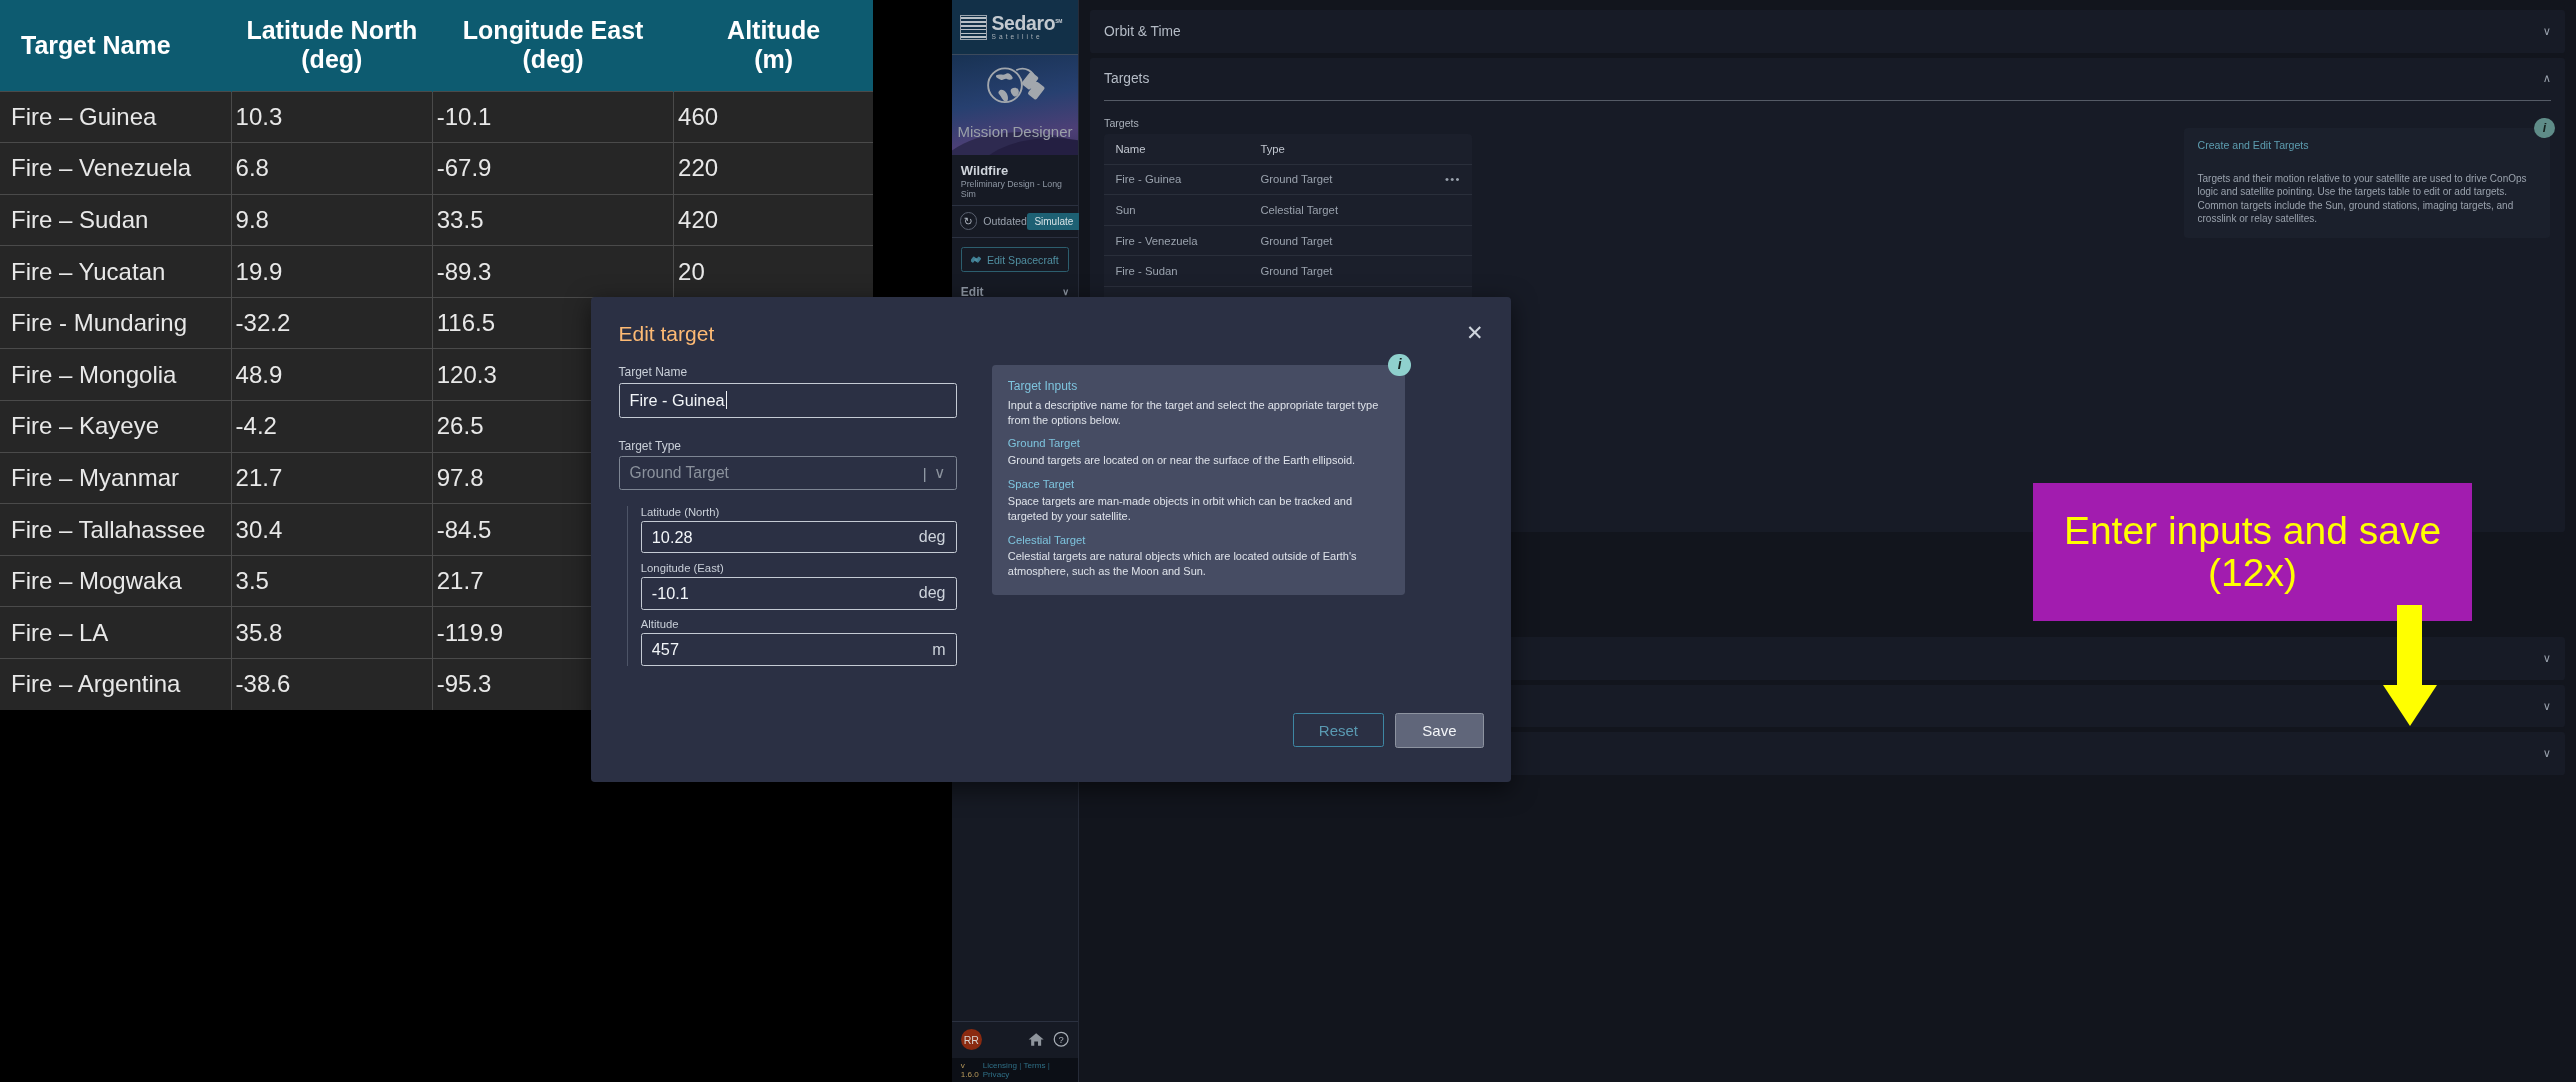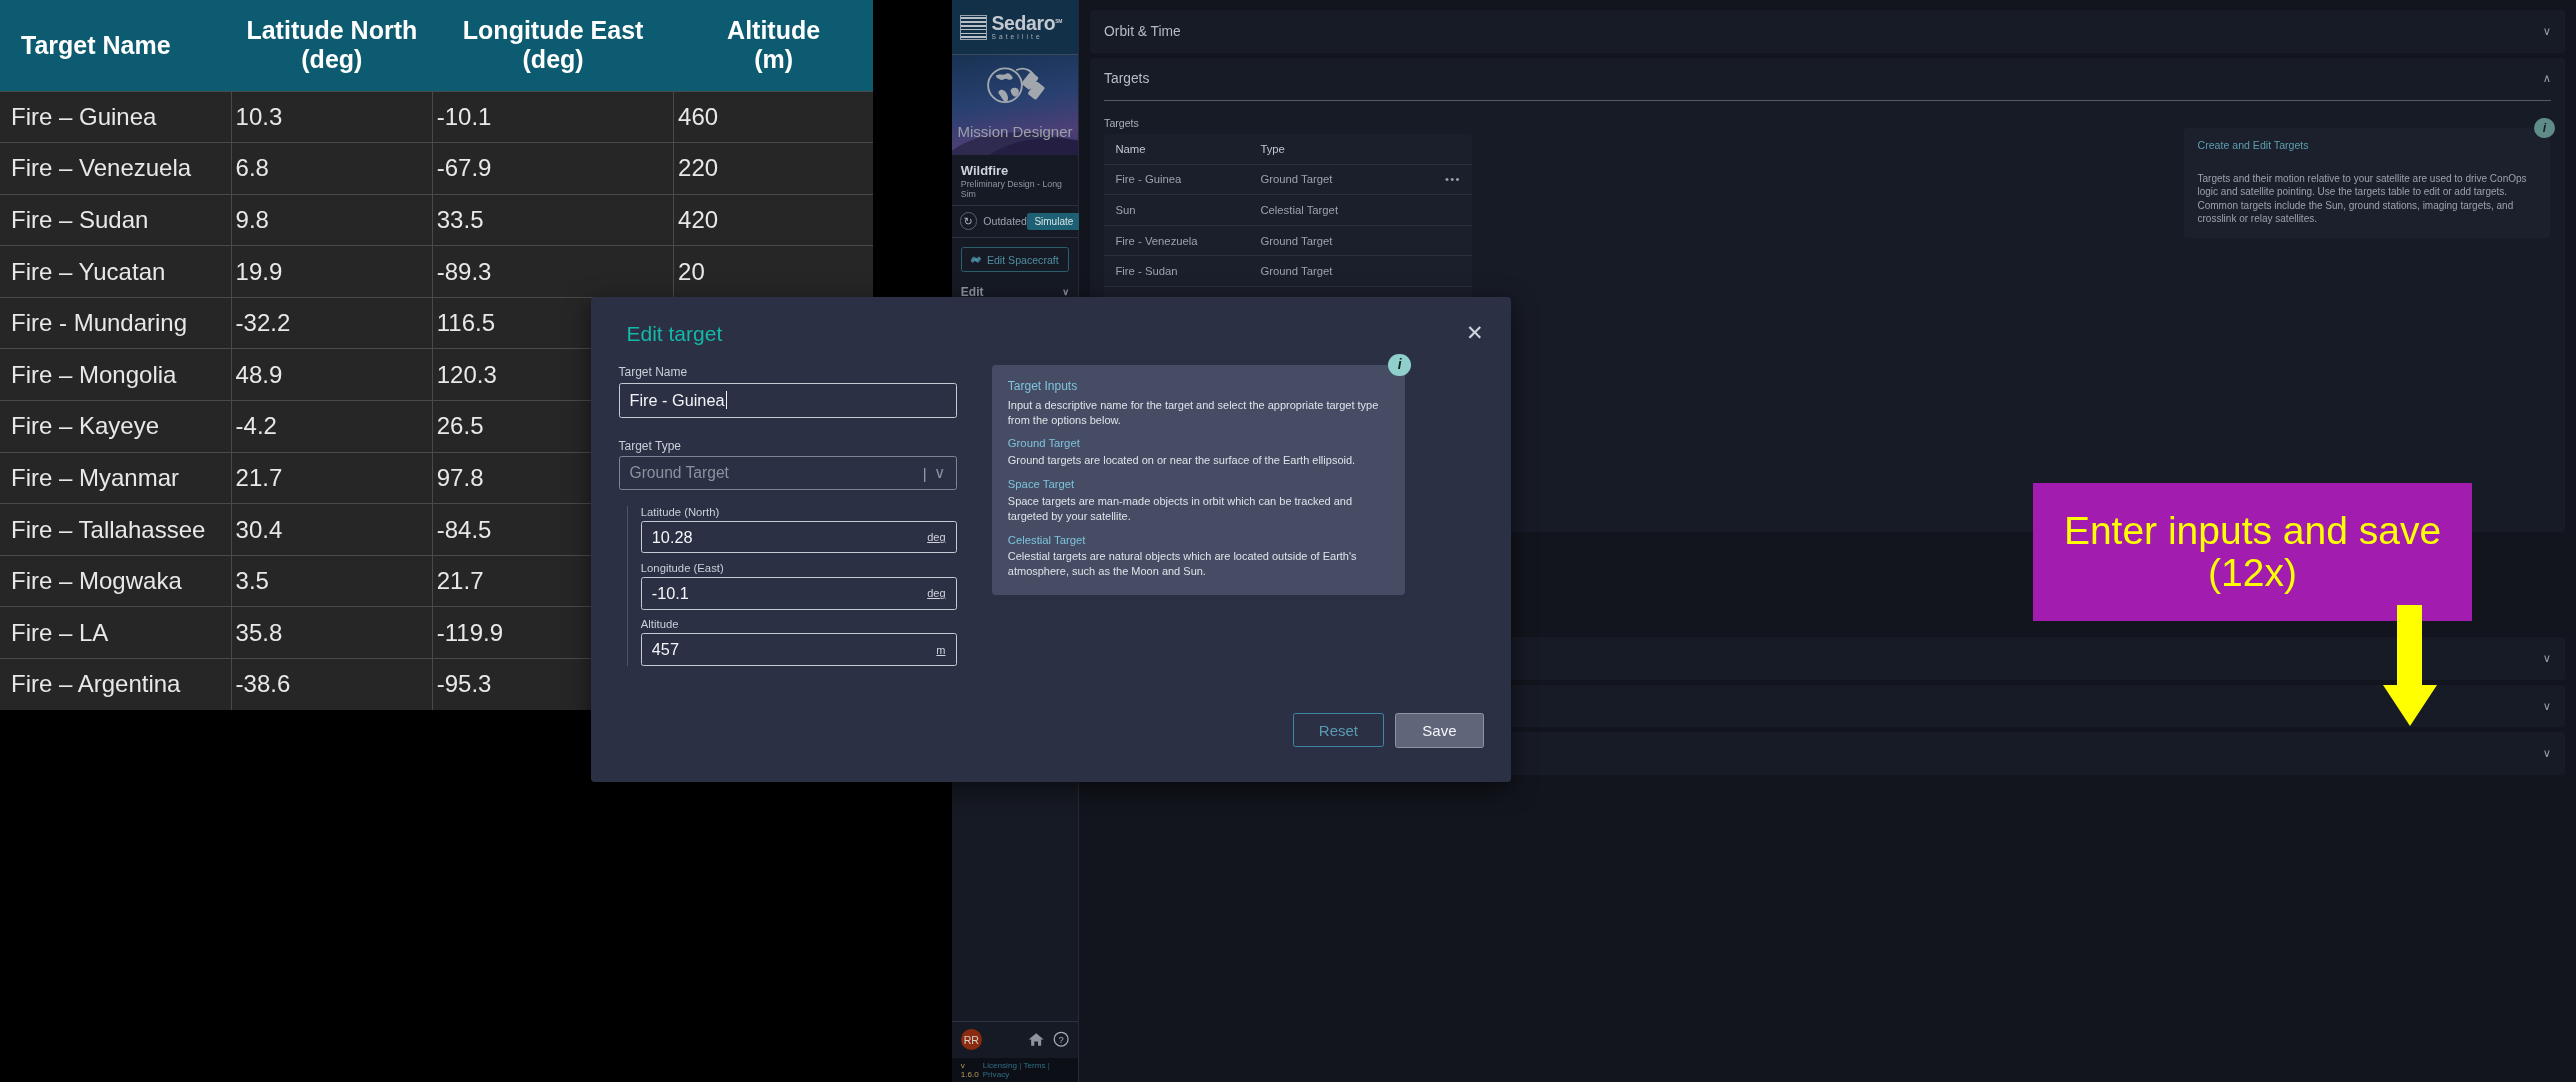--- a/index.html
+++ b/index.html
@@ -230,21 +230,21 @@
     position: absolute; left: 591px; top: 297px;
     width: 920px; height: 485px;
     background: #2b3044; border-radius: 3.8px;
     box-shadow: 0 6.3px 25px rgba(0,0,0,.55);
     z-index: 30;
   }
   .modal-head {
     display: flex; align-items: flex-start; justify-content: space-between;
     padding: 25px 27.5px 0 27.5px;
   }
-  .modal-title { font-size: 21px; color: #14b8a6; margin-left: 8px; }
+  .modal-title { font-size: 21px; color: #fdba74; }
   .modal-x { font-size: 21px; color: #cfd5dd; line-height: 1; }
   .modal-body { display: flex; padding: 19px 27.5px 0 27.5px; gap: 35px; }
   .mform { width: 338px; }
   .fld-label { font-size: 12px; color: #c9cfd8; margin-bottom: 3.8px; }
   .fld-input {
     width: 100%; background: transparent; border: 0.6px solid #c5cbd4;
     border-radius: 2.5px; color: #f2f5f8; font-size: 16.3px;
     padding: 6.9px 10px; display: flex; align-items: center;
   }
   .caretbar { display:inline-block; width:1.3px; height:17.5px; background:#f2f5f8; margin-left:1.3px; }
@@ -258,21 +258,21 @@
   .nested {
     border-left: 0.6px solid #4d5467; margin-left: 8.8px;
     padding-left: 12.5px; margin-top: 8.8px;
   }
   .unit-row {
     display: flex; align-items: center;
     border: 0.6px solid #c5cbd4; border-radius: 2.5px;
     padding: 5.6px 10px; margin-bottom: 2.5px;
   }
   .unit-row .val { font-size: 16.3px; color: #f2f5f8; flex: 1; }
-  .unit-row .unit { font-size: 11px; color: #cdd3db; text-decoration: underline; }
+  .unit-row .unit { font-size: 16px; color: #cdd3db; }
   .sub-label { font-size: 11.3px; color: #c9cfd8; margin: 8.8px 0 3.1px 0; }
   .sub-label:first-child { margin-top: 16px; }
 
   .mhelp {
     width: 413px; background: #464c63; border-radius: 3.8px;
     padding: 13.8px 16.3px 16.3px 16.3px; position: relative; align-self: flex-start;
   }
   .mhelp h4 { font-size: 12px; color: #7ec4de; font-weight: normal; margin-bottom: 5px; }
   .mhelp p { font-size: 11px; color: #dfe3ea; line-height: 1.35; margin-bottom: 10px; }
   .mhelp h5 { font-size: 11.3px; color: #7ec4de; font-weight: normal; margin-bottom: 3.8px; }

